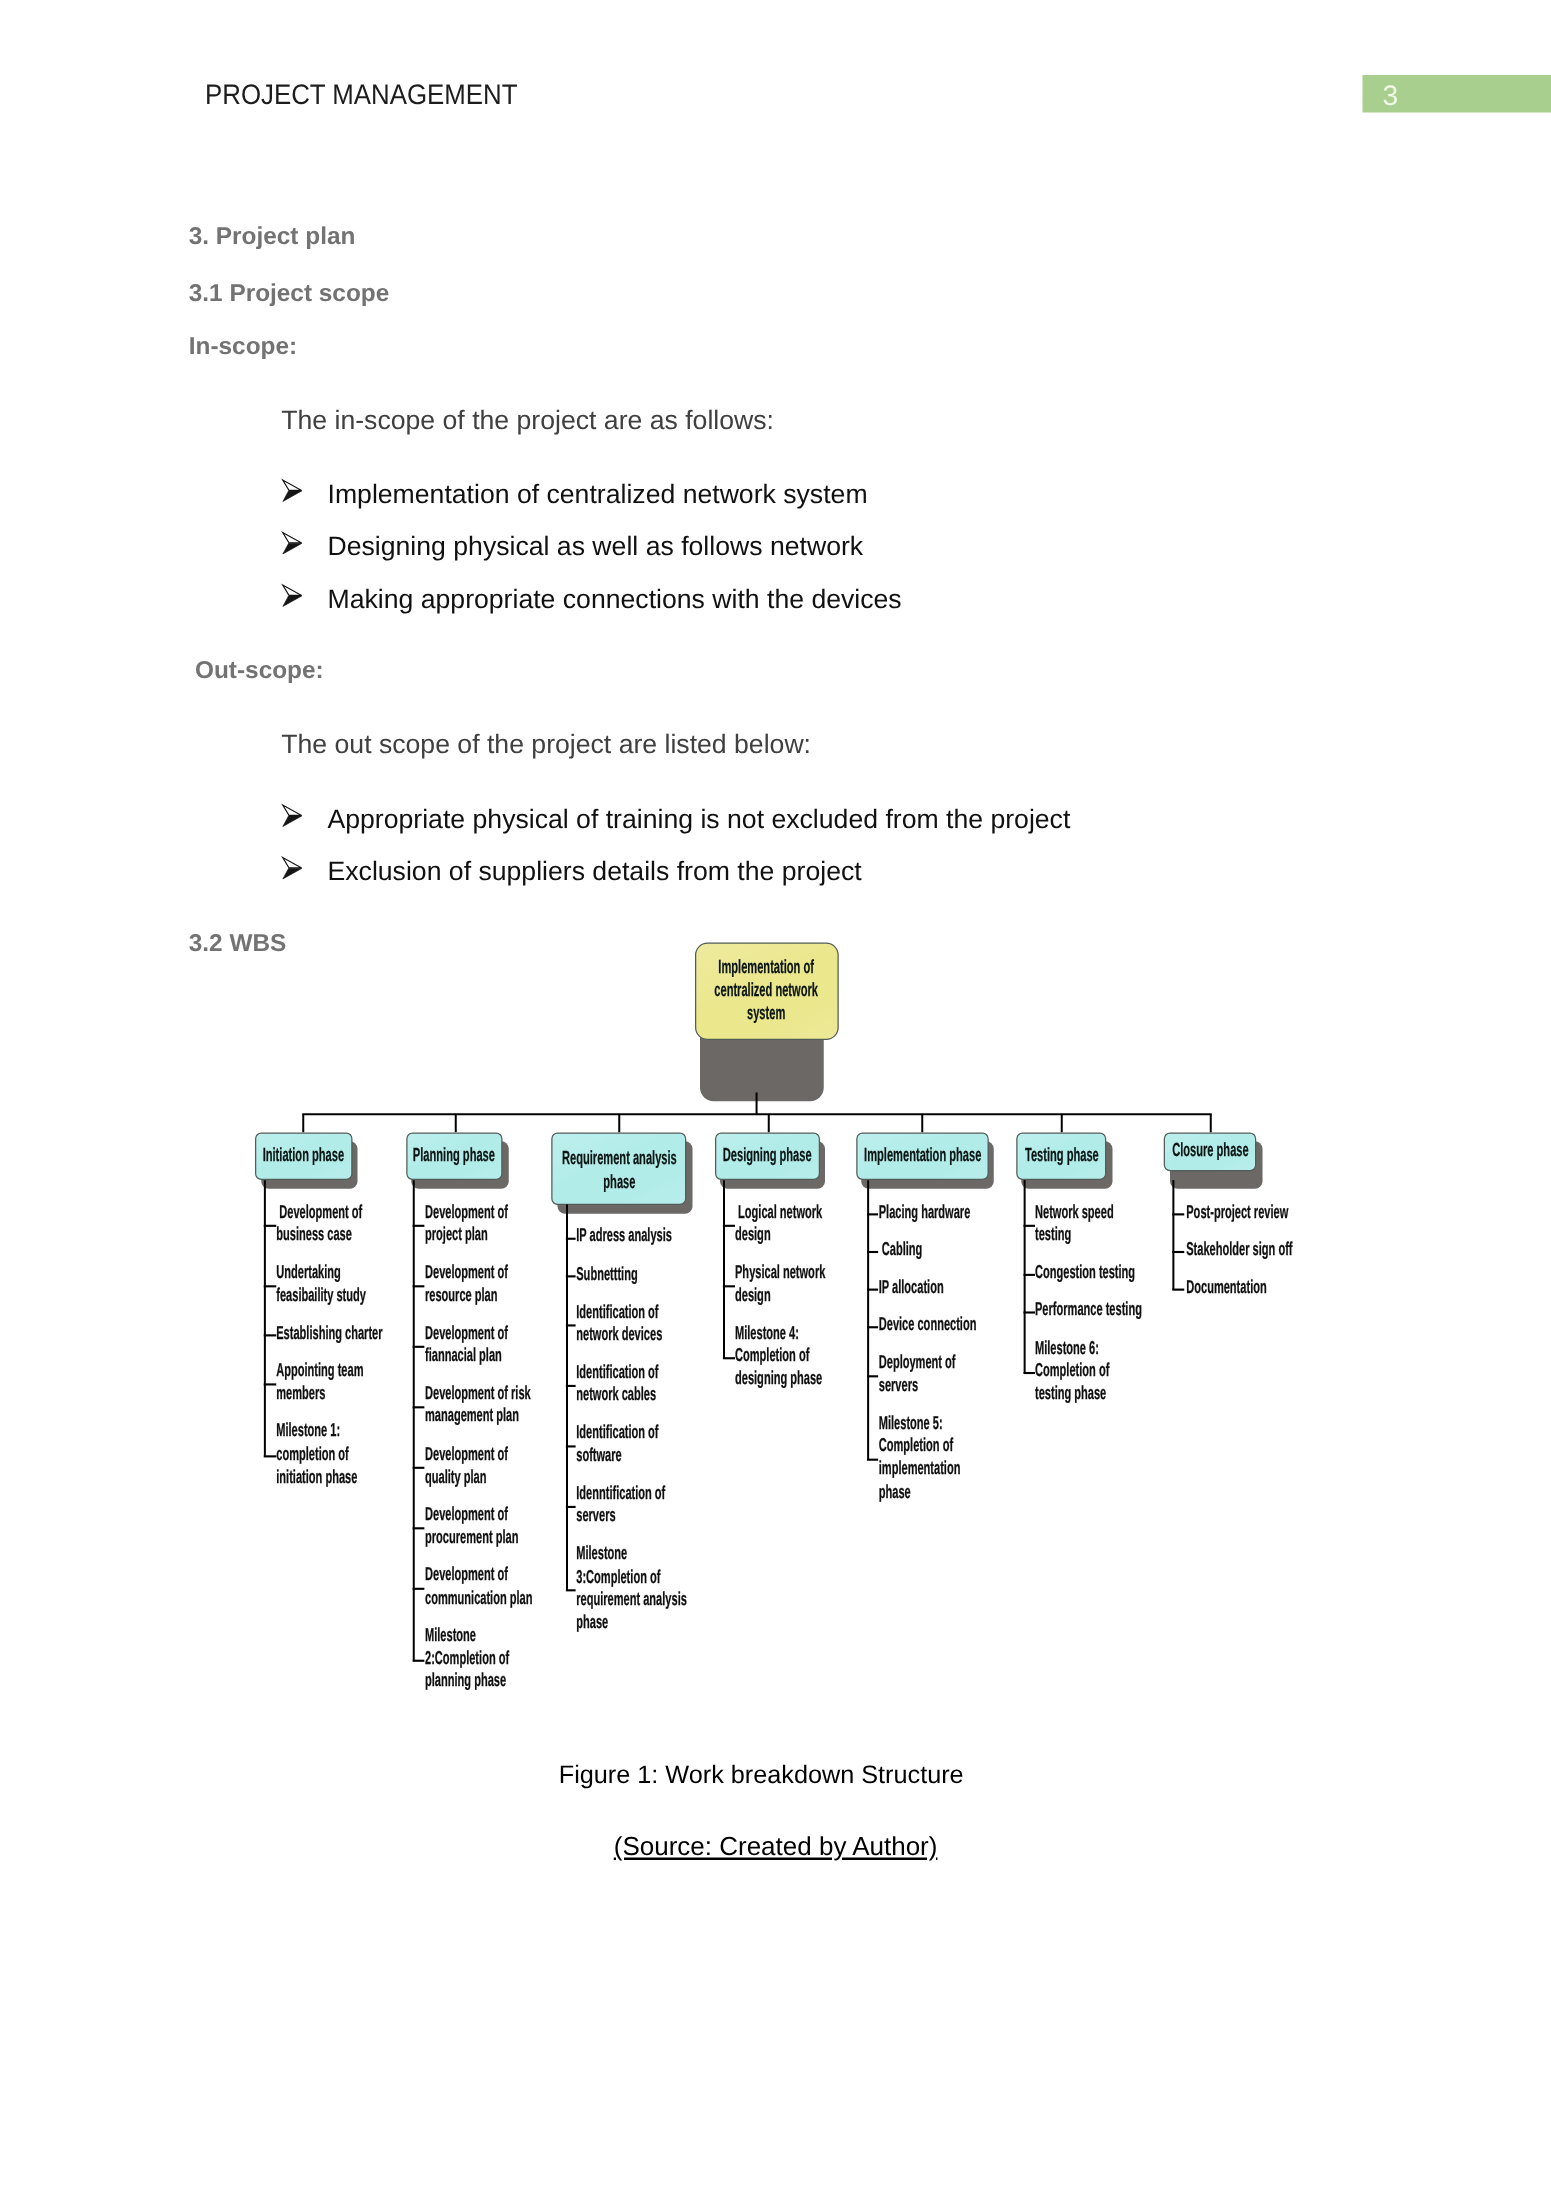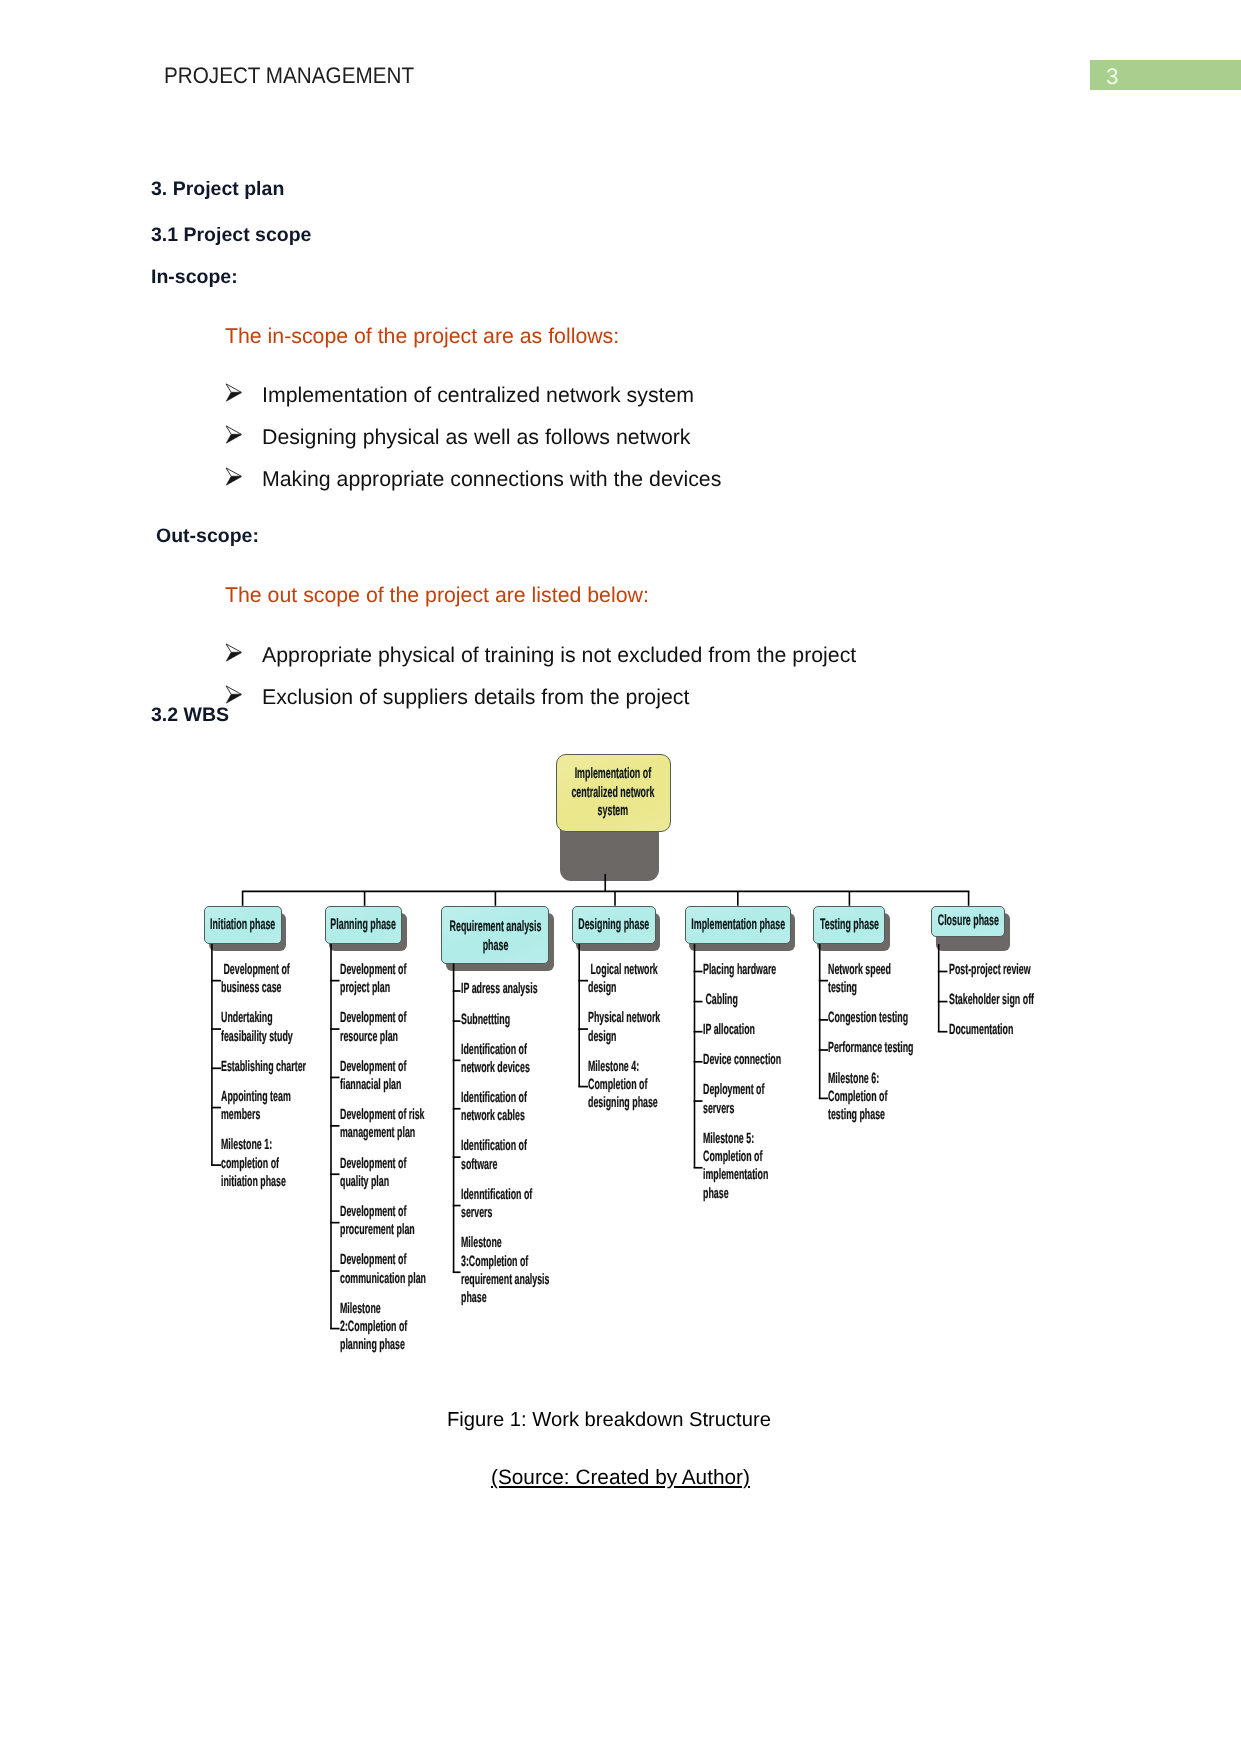--- a/index.html
+++ b/index.html
@@ -46,27 +46,27 @@
     top: 3.5px;
     font-size: 22.5px;
     color: #f0fae6;
   }
 
   
   .h-bold {
     position: absolute;
     font-weight: bold;
     font-size: 19.5px;
-    color: #0f172a;
+    color: #737373;
     white-space: nowrap;
   }
   .p-normal {
     position: absolute;
     font-size: 21.3px;
-    color: #c2410c;
+    color: #404040;
     white-space: nowrap;
   }
   .bullet-row { position: absolute; }
   .bullet-mark {
     position: absolute;
     left: -2px; top: -1px;
     width: 21px; height: 21px;
     line-height: 0;
   }
   .bullet-mark svg { display: block; }
@@ -198,21 +198,21 @@
   <div class="bullet-row" style="left:226px;top:685px">
     <span class="bullet-mark">
         <svg viewBox="0 0 24 24" width="21" height="21" aria-hidden="true">
           <path d="M2.4 2.2 L19.8 11.8 L8.2 11.8 Z" fill="none" stroke="#151515" stroke-width="1.0" stroke-linejoin="miter"></path>
           <path d="M7.8 12.3 L19.8 12.3 L2.6 21.9 Z" fill="#151515" stroke="#151515" stroke-width="0.6" stroke-linejoin="miter"></path>
         </svg>
       </span>
     <span class="bullet-text">Exclusion of suppliers details from the project</span>
   </div>
 
-  <div class="h-bold" style="left:151px;top:704px">3.2 WBS</div>
+  <div class="h-bold" style="left:151px;top:744px">3.2 WBS</div>
 
   <div id="wbs-diagram">
       <div class="wbs-shadow wbs-root-shadow" style="left:559.8px;top:803.5px;width:99.5px;height:77.5px;background:#6b6866"></div>
       <div class="wbs-node wbs-root" style="left:555.5px;top:754px;width:115px;height:77.5px;background:#ebe78d;background-image:linear-gradient(155deg, rgba(255,255,255,0.16) 0%, rgba(255,255,255,0.00) 45%, rgba(255,255,255,0.00) 70%, rgba(255,255,255,0.09) 100%)">
         <div class="wbs-node-label">
           <div>Implementation&nbsp;of</div>
           <div>centralized&nbsp;network</div>
           <div>system</div>
         </div>
       </div>

